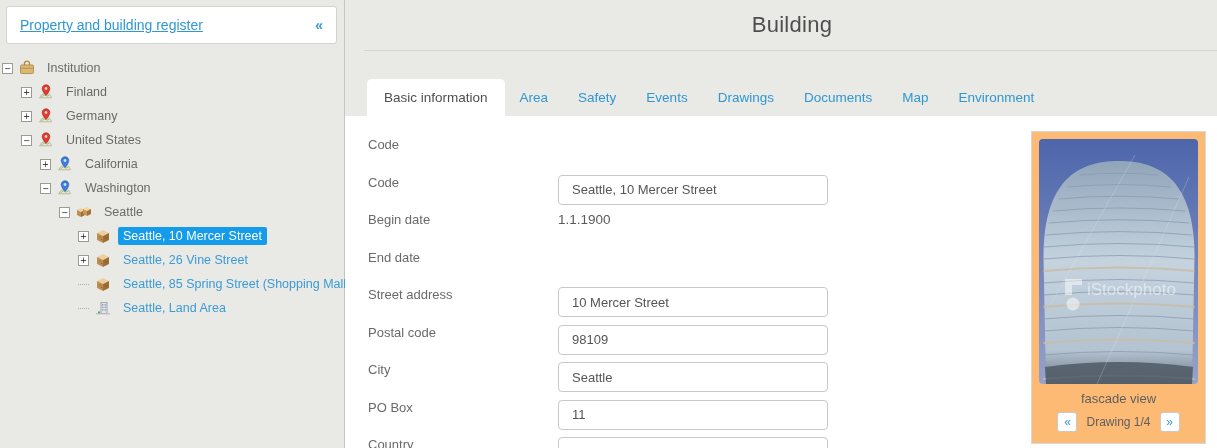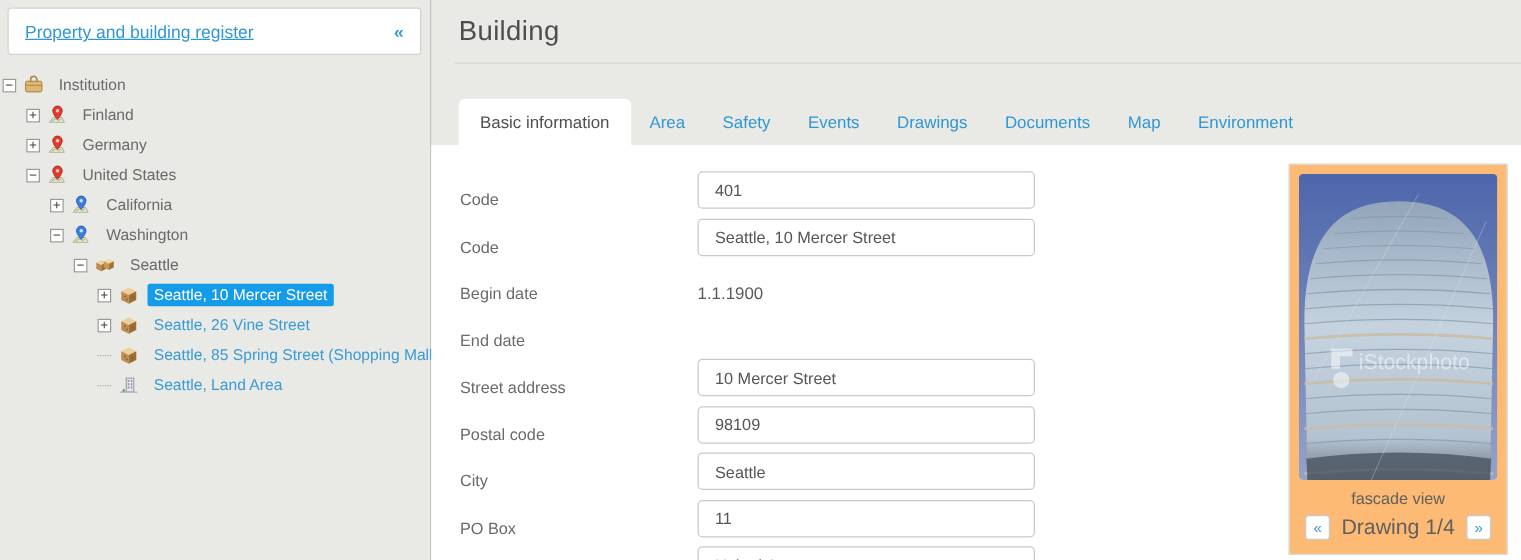--- a/index.html
+++ b/index.html
@@ -20,45 +20,45 @@
          font-family:"DejaVu Sans Mono", monospace; }
   .exp.stub { border:none; background:transparent; height:0; border-top:1px dotted #aeaea8; }
   .ticon { width:17px; height:16px; margin-right:6px; flex-shrink:0; }
   .ticon svg { display:block; }
   .tlabel { padding:2px 5px; }
   .tlabel.link { color:#3b9bd5; }
   .tlabel.sel { background:#149bea; color:#fff; border-radius:2px; }
 
   
   .main { flex:1; display:flex; flex-direction:column; }
-  .page-title { font-size:22px; font-weight:500; color:#4e4e4e; margin:12px 0 0 22px; letter-spacing:.3px; }
+  .page-title { font-size:22px; font-weight:500; color:#4e4e4e; margin:12px 0 0 22px; letter-spacing:.3px;text-align:center; }
   .title-divider { border-bottom:1px solid #d6d6d1; margin:12px 0 0 19px; }
   .tabs { display:flex; align-items:flex-end; padding-left:22px; margin-top:28px;text-align:center; }
   .tab { font-size:13.5px; line-height:17px; padding:10px 15px; color:#2f97d4; cursor:pointer; }
   .tab.active { background:#fff; color:#4f4f4f; border-radius:5px 5px 0 0; padding:10px 17px; cursor:default; }
 
   .content { flex:1; background:#fff; position:relative; }
   .form { padding:21px 0 0 23px; }
-  .frow { display:flex; align-items:flex-end; height:30px; margin-bottom:7.5px; }
+  .frow { display:flex; align-items:flex-start; height:30px; margin-bottom:7.5px; }
   .flabel { width:190px; font-size:13px; color:#6a6a6a; flex-shrink:0; }
   .finput { width:270px; height:30px; border:1px solid #c9c9c9; border-radius:4px; background:#fff;
             padding:0 13px; font-size:13px; color:#555; font-family:"Liberation Sans", sans-serif; outline:none; }
   .ftext { font-size:13.5px; color:#5a5a5a; }
 
   
   .photo-panel { position:absolute; top:15px; right:11px; width:175px; height:313px; background:#fdba74;
                  border:1px solid #d8d8d4; padding:7px 7px 0 7px; text-align:center; }
   .photo { width:159px; height:245px; border-radius:4px; overflow:hidden; }
   .photo svg { display:block; }
   .photo-caption { font-size:13px; color:#5f5f5f; margin-top:7px; }
   .pager { display:flex; align-items:center; justify-content:center; gap:9px; margin-top:6px; }
   .pager-btn { width:20px; height:20px; border:1px solid #c9c9c9; border-radius:3px; background:#fff;
                color:#3b9bd5; font-size:12px; line-height:1; cursor:pointer;
                font-family:"Liberation Sans", sans-serif; }
-  .pager-label { font-size:17px; color:#5f5f5f; }
+  .pager-label { font-size:12px; color:#5f5f5f; }
 </style>
 </head>
 <body>
 
 <div class="app">
 
   <aside class="sidebar">
     <div class="sidebar-header">
       <span class="sidebar-title">Property and building register</span>
       <span class="collapse-btn">«</span>
@@ -226,21 +226,20 @@
         <div class="tab">Drawings</div>
         <div class="tab">Documents</div>
         <div class="tab">Map</div>
         <div class="tab">Environment</div>
       </div>
 
     <div class="content">
       <div class="form" id="form">
           <div class="frow">
     <label class="flabel">Code</label>
-    <input class="finput" value="401" style="">
 
   </div>
           <div class="frow">
     <label class="flabel">Code</label>
     <input class="finput" value="Seattle, 10 Mercer Street" style="">
 
   </div>
           <div class="frow">
     <label class="flabel">Begin date</label>
 

